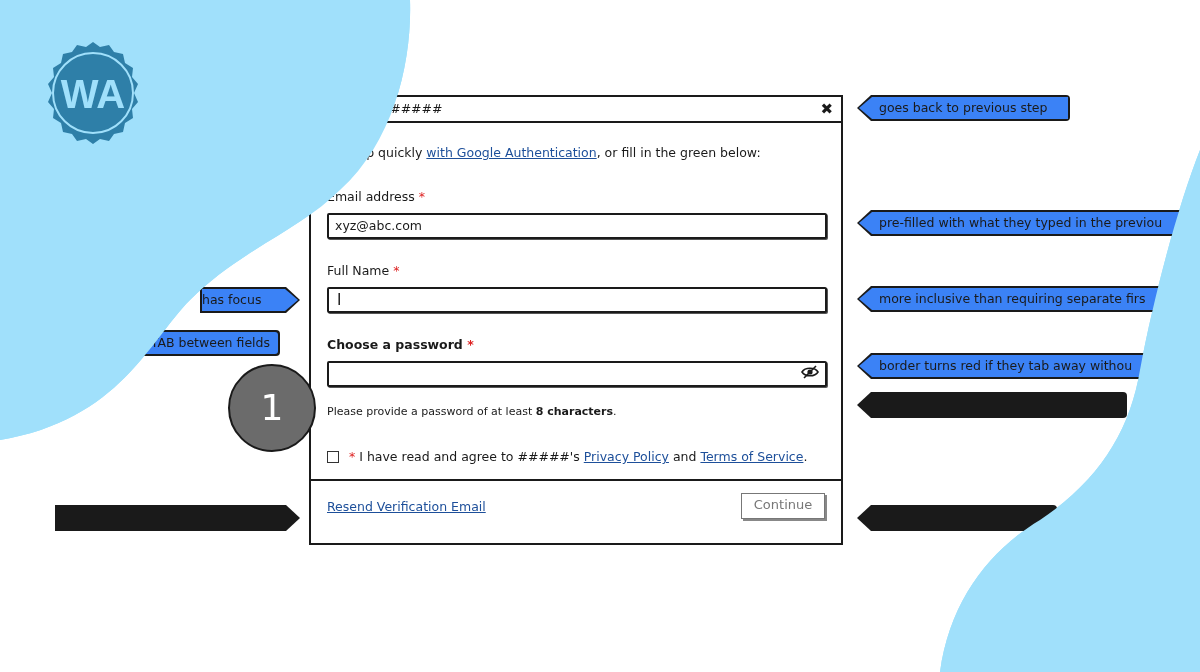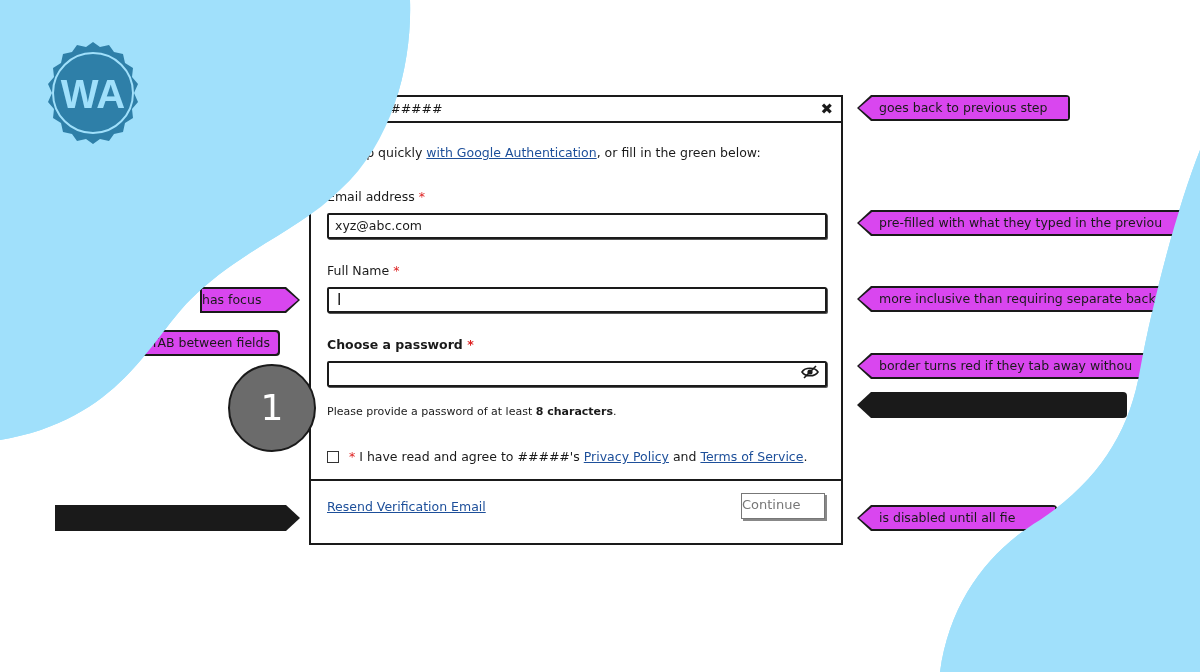--- a/index.html
+++ b/index.html
@@ -43,26 +43,26 @@
   .agree { position: absolute; left: 16px; top: 326px; font-size: 12.5px; display: flex; align-items: center; }
   .checkbox { width: 12px; height: 12px; border: 1.5px solid #333; margin-right: 10px; background: #fff; box-sizing: border-box; }
 
   .dialog-footer {
     position: absolute; left: 0; right: 0; bottom: 8px; height: 54px; border-top: 2px solid #1a1a1a;
   }
   .resend { position: absolute; left: 16px; top: 18px; font-size: 12.5px; }
   .continue {
     position: absolute; right: 16px; top: 12px; width: 84px; height: 26px; box-sizing: border-box;
     border: 1.5px solid #777; background: #fff; color: #777; font-size: 13px;
-    line-height: 22px; box-shadow: 2px 2px 0 #888;
+    text-align: center; line-height: 22px; box-shadow: 2px 2px 0 #888;
   }
   .note-wrap { position: absolute; height: 26px; }
   .note-wrap .outline { position: absolute; inset: 0; }
   .note-wrap .fill {
-    position: absolute; inset: 2px; background: #d946ef;
+    position: absolute; inset: 2px; background: #3b82f6;
     font-size: 12.5px; line-height: 22px; white-space: nowrap; overflow: hidden;
   }
   .note-wrap.l .outline { background: #1a1a1a; clip-path: polygon(14px 0, 100% 0, 100% 100%, 14px 100%, 0 50%); border-radius: 4px; }
   .note-wrap.l .fill { clip-path: polygon(13px 0, 100% 0, 100% 100%, 13px 100%, 0 50%); padding-left: 20px; padding-right: 8px; }
   .note-wrap.r .outline { background: #1a1a1a; clip-path: polygon(0 0, calc(100% - 14px) 0, 100% 50%, calc(100% - 14px) 100%, 0 100%); }
   .note-wrap.r .fill { clip-path: polygon(0 0, calc(100% - 13px) 0, 100% 50%, calc(100% - 13px) 100%, 0 100%); padding-left: 0; padding-right: 18px; }
   .note-wrap.box .outline { background: #1a1a1a; border-radius: 4px; }
   .note-wrap.box .fill { padding-left: 10px; padding-right: 8px; border-radius: 3px; }
 
   .step-badge {
@@ -170,32 +170,31 @@
 <div class="note-wrap l" style="left:857px;top:95px;width:213px;">
   <div class="outline"></div>
   <div class="fill">goes back to previous step</div>
 </div>
 <div class="note-wrap l" style="left:857px;top:210px;width:330px;">
   <div class="outline"></div>
   <div class="fill">pre-filled with what they typed in the previou</div>
 </div>
 <div class="note-wrap l" style="left:857px;top:286px;width:310px;">
   <div class="outline"></div>
-  <div class="fill">more inclusive than requiring separate back</div>
+  <div class="fill">more inclusive than requiring separate firs</div>
 </div>
 <div class="note-wrap l" style="left:857px;top:353px;width:290px;">
   <div class="outline"></div>
   <div class="fill">border turns red if they tab away withou</div>
 </div>
 <div class="note-wrap l" style="left:857px;top:392px;width:270px;">
   <div class="outline"></div>
 </div>
 <div class="note-wrap l" style="left:857px;top:505px;width:200px;">
   <div class="outline"></div>
-  <div class="fill">is disabled until all fie</div>
 </div>
 
 <div class="blob" style="left:930px;top:140px;z-index:5;">
   <svg width="270" height="532" viewBox="0 0 270 532">
     <path d="M270,10 C250,60 225,150 210,230 C200,290 170,340 110,380 C60,410 20,460 10,532 L270,532 Z" fill="#a0e0fb"></path>
   </svg>
 </div>
 
 <div class="blob" style="left:0;top:0;z-index:5;">
   <svg width="420" height="450" viewBox="0 0 420 450">

